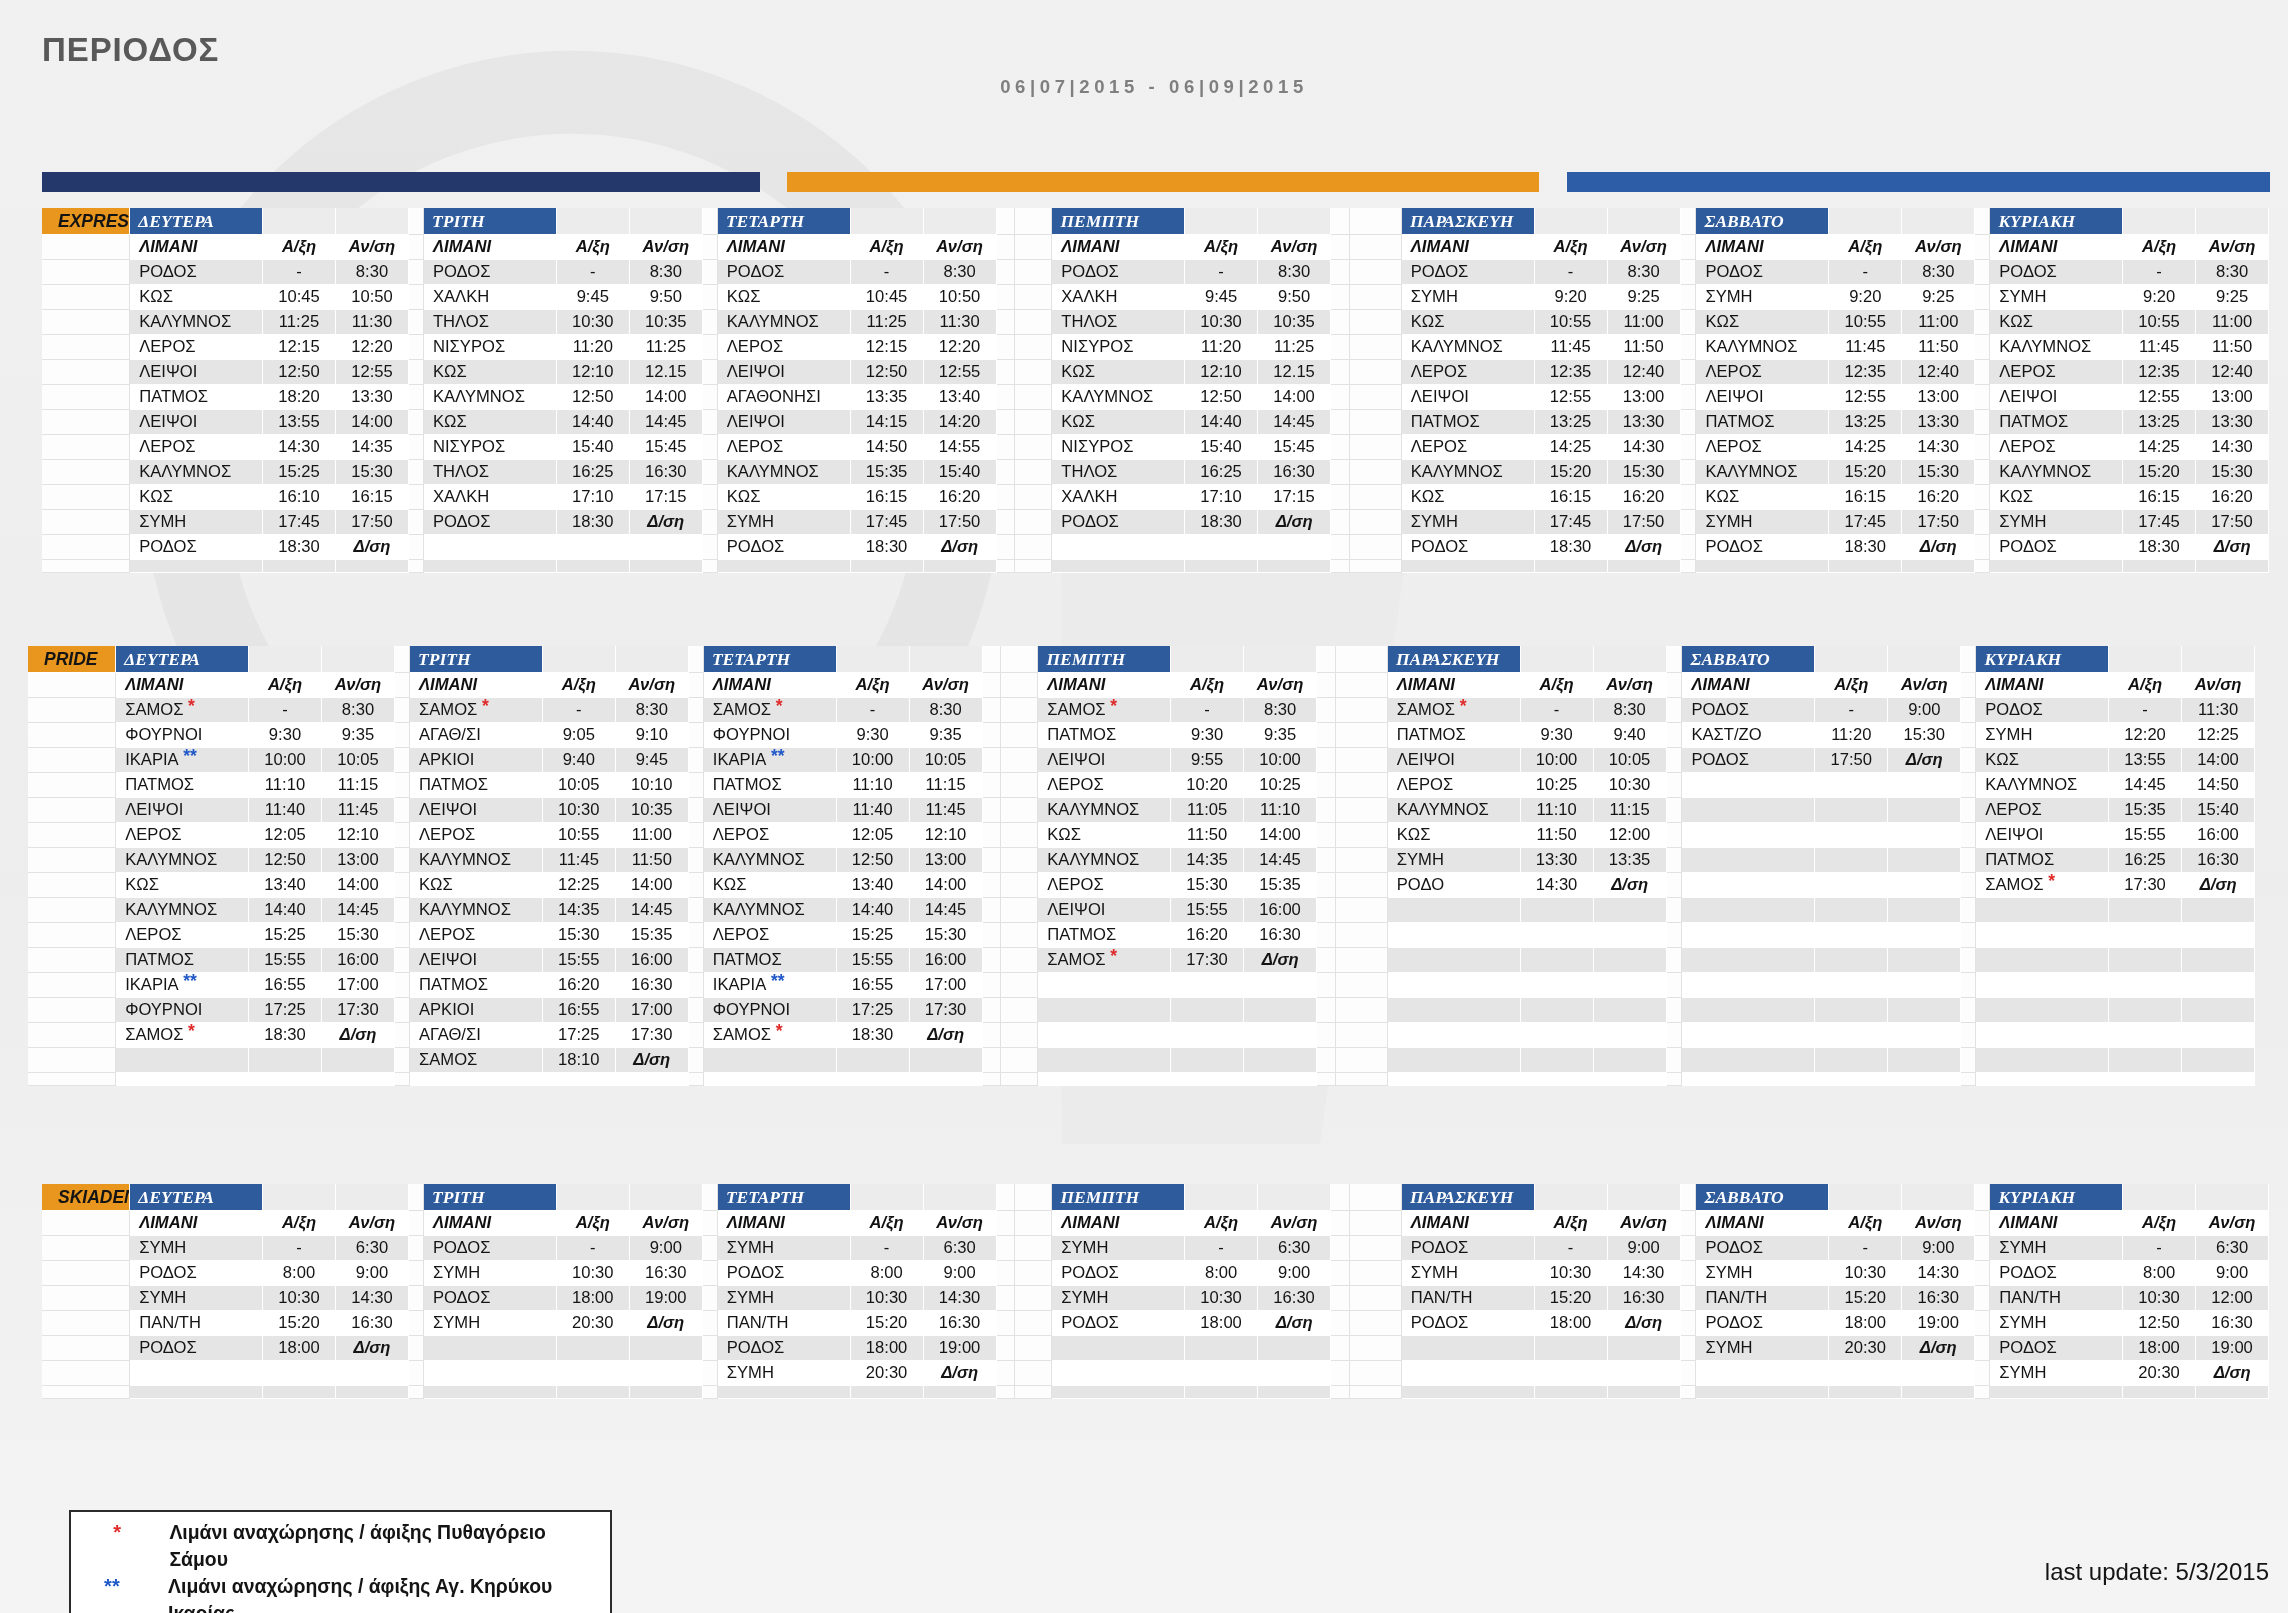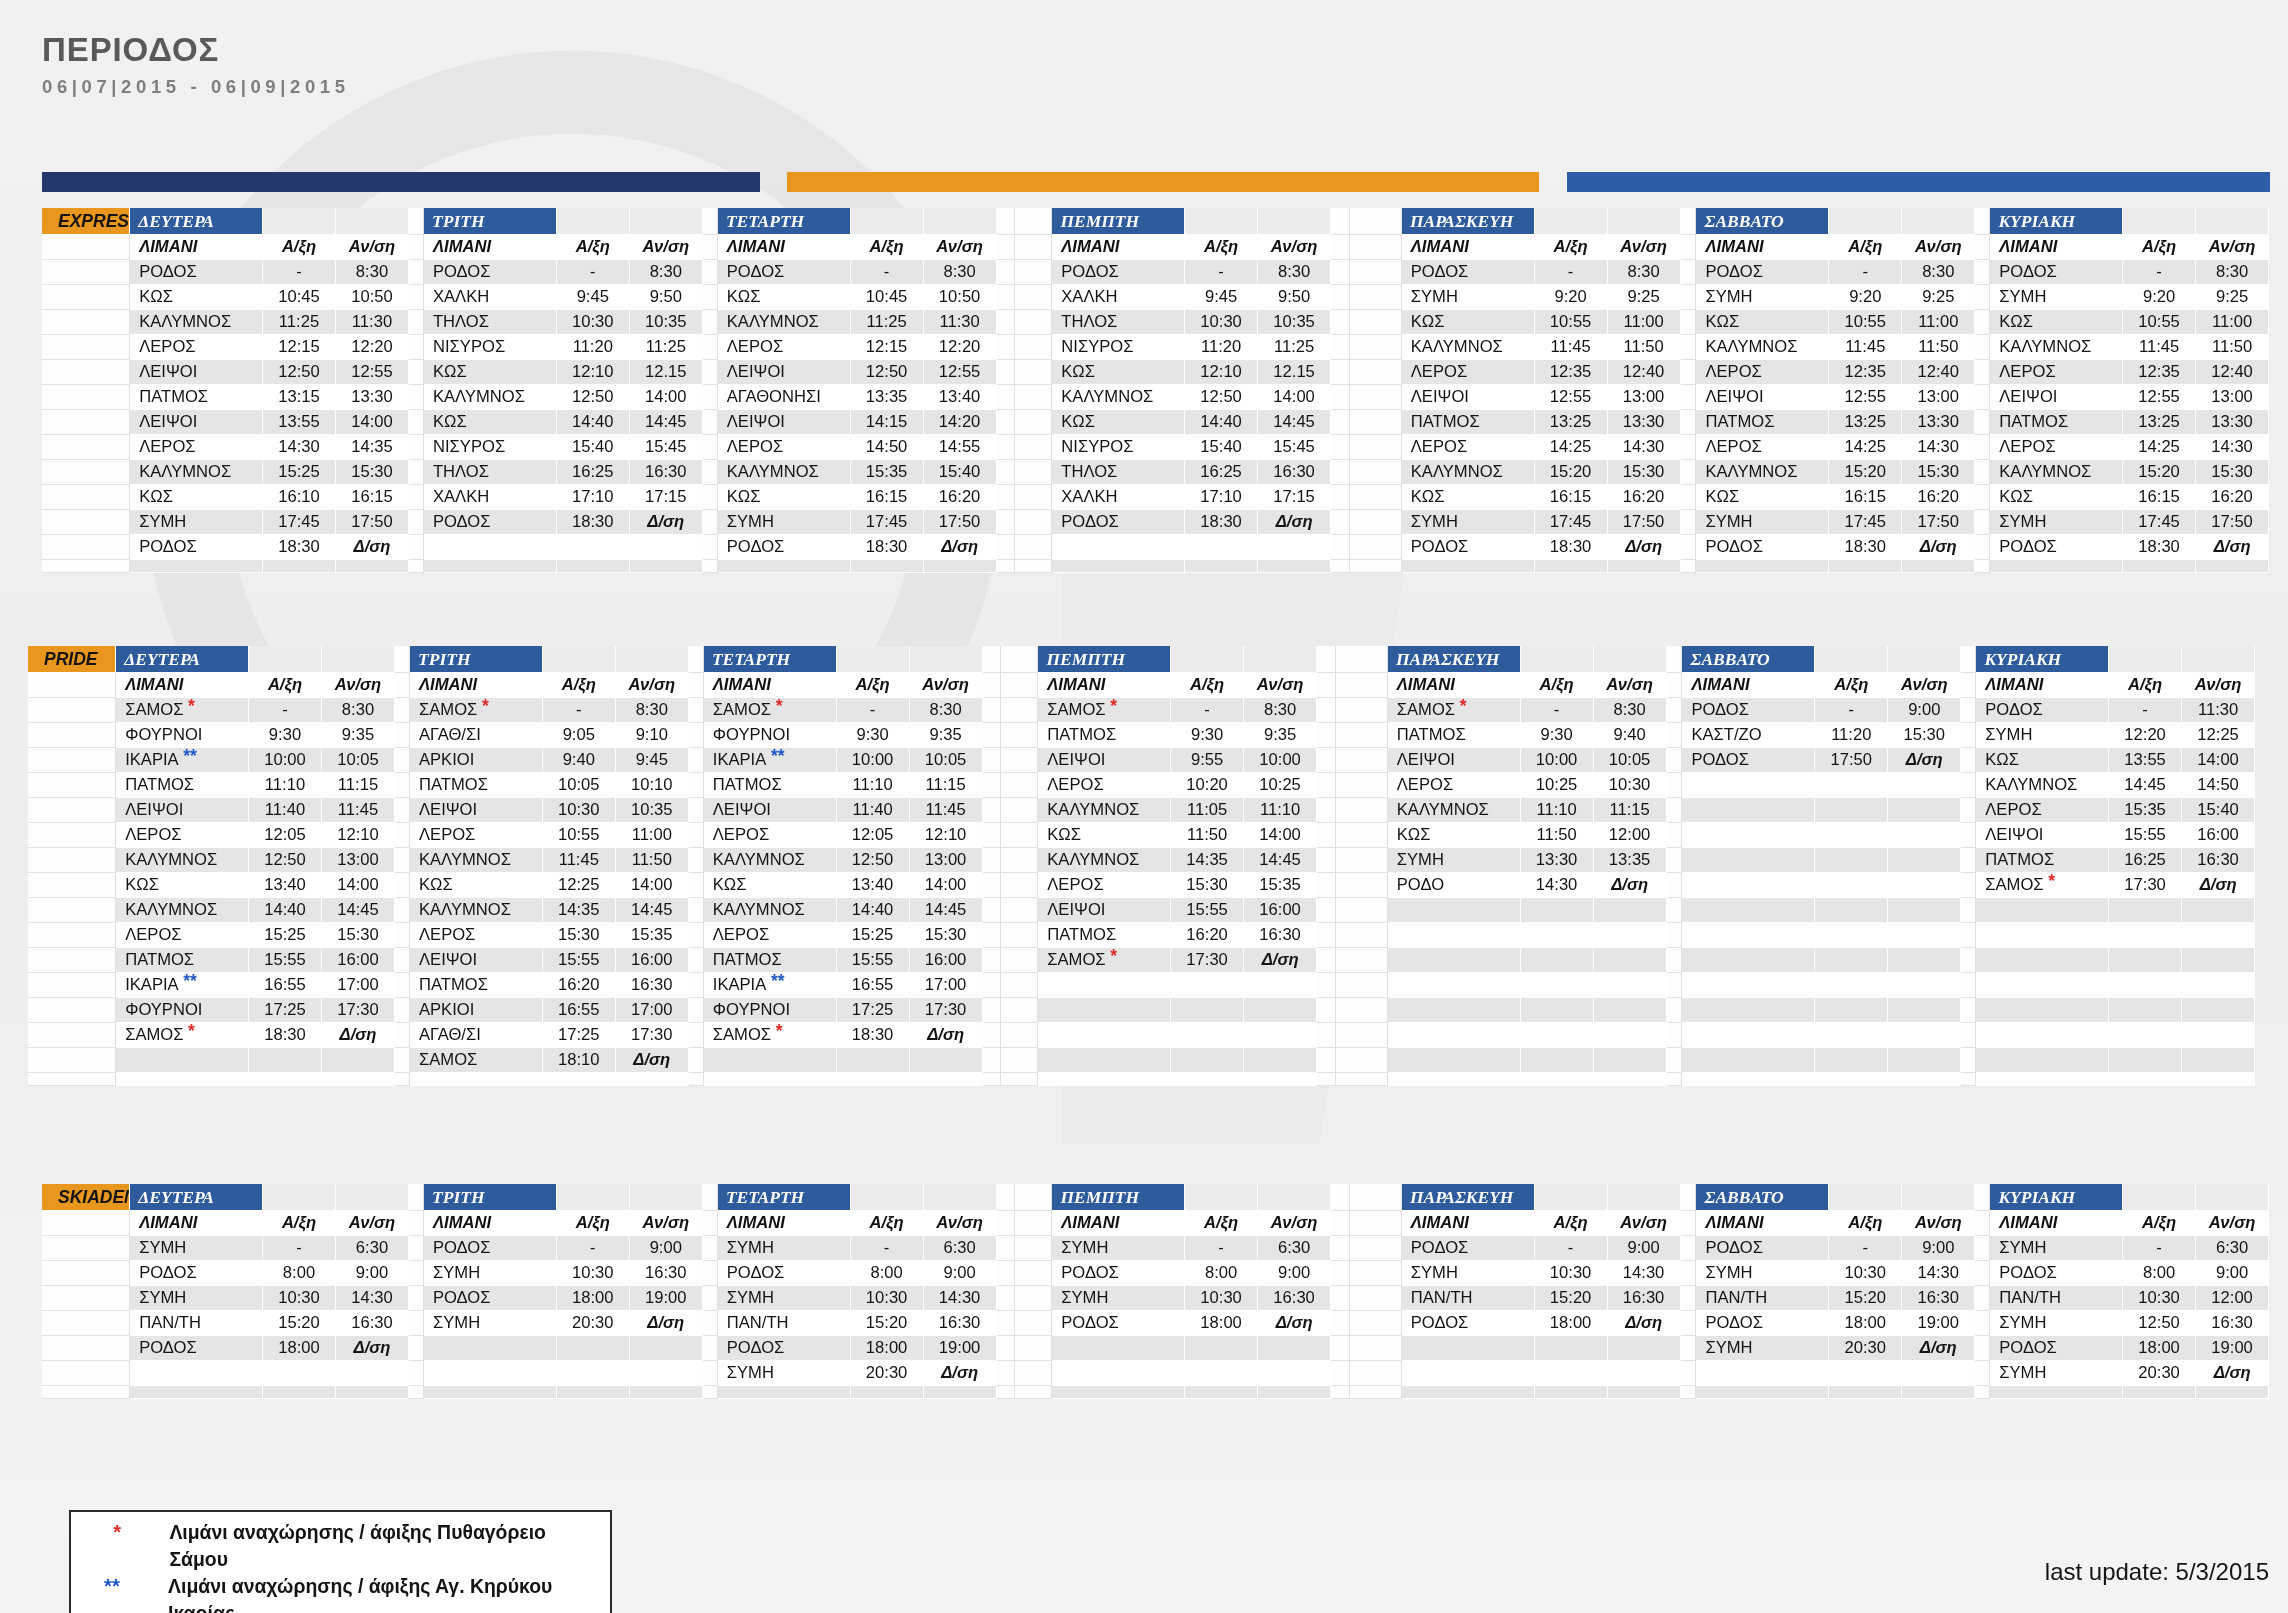--- a/index.html
+++ b/index.html
@@ -7,21 +7,21 @@
     width:2289px;height:1613px;position:relative;overflow:hidden;
     background:linear-gradient(180deg,#F1F1F1 0%,#EDEDED 55%,#F4F4F4 100%);
     font-family:"Liberation Sans","DejaVu Sans",sans-serif;color:#111;
   }
   .watermark{position:absolute;left:0;top:0;pointer-events:none;}
   .page-title{
     position:absolute;top:31px;left:42px;width:2224px;text-align:left;
     font-size:33px;font-weight:bold;color:#595959;letter-spacing:0.9px;
   }
   .page-subtitle{
-    position:absolute;top:76px;left:42px;width:2224px;text-align:left;
+    position:absolute;top:76px;left:42px;width:2224px;text-align:center;
     font-size:18.5px;font-weight:bold;color:#7F7F7F;letter-spacing:4.6px;
   }
   .bar{position:absolute;top:172px;height:20px;}
   .bar.navy{left:42px;width:718px;background:var(--navy);}
   .bar.orange{left:787px;width:752px;background:var(--orange);}
   .bar.blue{left:1567px;width:703px;background:var(--bluebar);}
 
   .section{position:absolute;display:grid;}
   .c{box-sizing:border-box;display:flex;align-items:center;overflow:hidden;
      border-right:1.8px solid #fff;border-bottom:1.8px solid #fff;}
@@ -353,21 +353,21 @@
       <div class="c ghost"></div>
       <div class="c portcell gray">
         <span>ΛΕΡΟΣ</span>
       </div>
       <div class="c timecell gray">12:35</div>
       <div class="c timecell gray">12:40</div>
       <div class="c ghost"></div>
       <div class="c portcell white">
         <span>ΠΑΤΜΟΣ</span>
       </div>
-      <div class="c timecell white">13:15</div>
+      <div class="c timecell white">18:20</div>
       <div class="c timecell white">13:30</div>
       <div class="c ghost"></div>
       <div class="c portcell white">
         <span>ΚΑΛΥΜΝΟΣ</span>
       </div>
       <div class="c timecell white">12:50</div>
       <div class="c timecell white">14:00</div>
       <div class="c ghost"></div>
       <div class="c portcell white">
         <span>ΑΓΑΘΟΝΗΣΙ</span>

